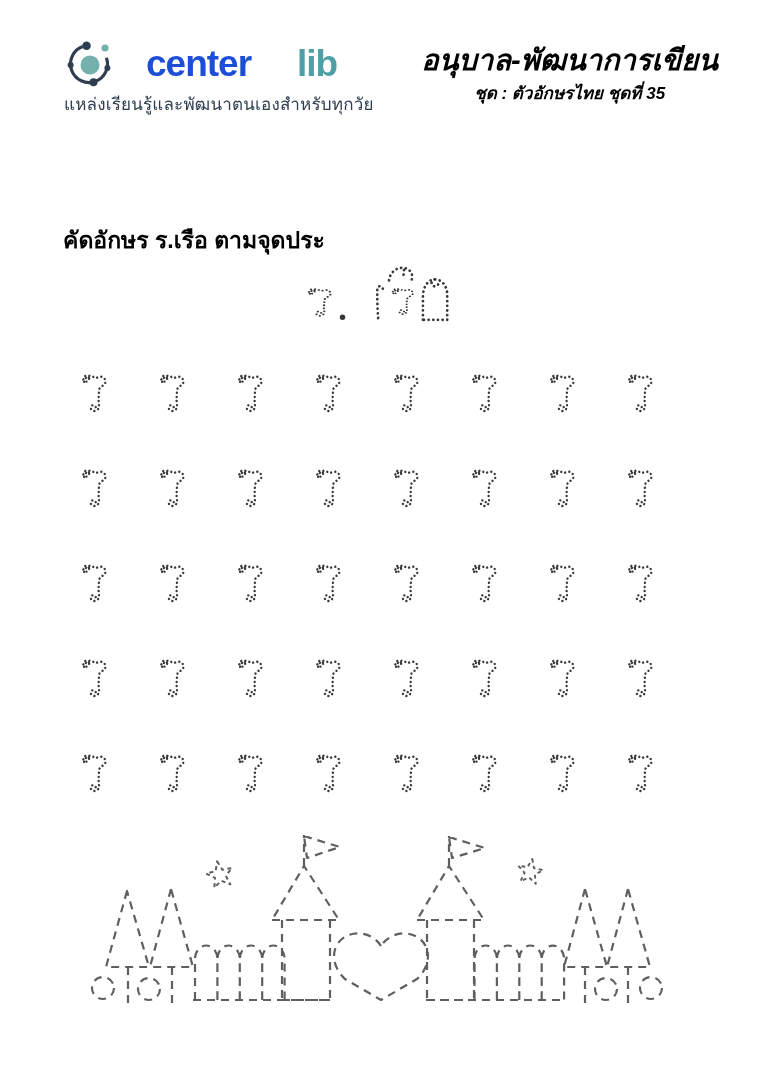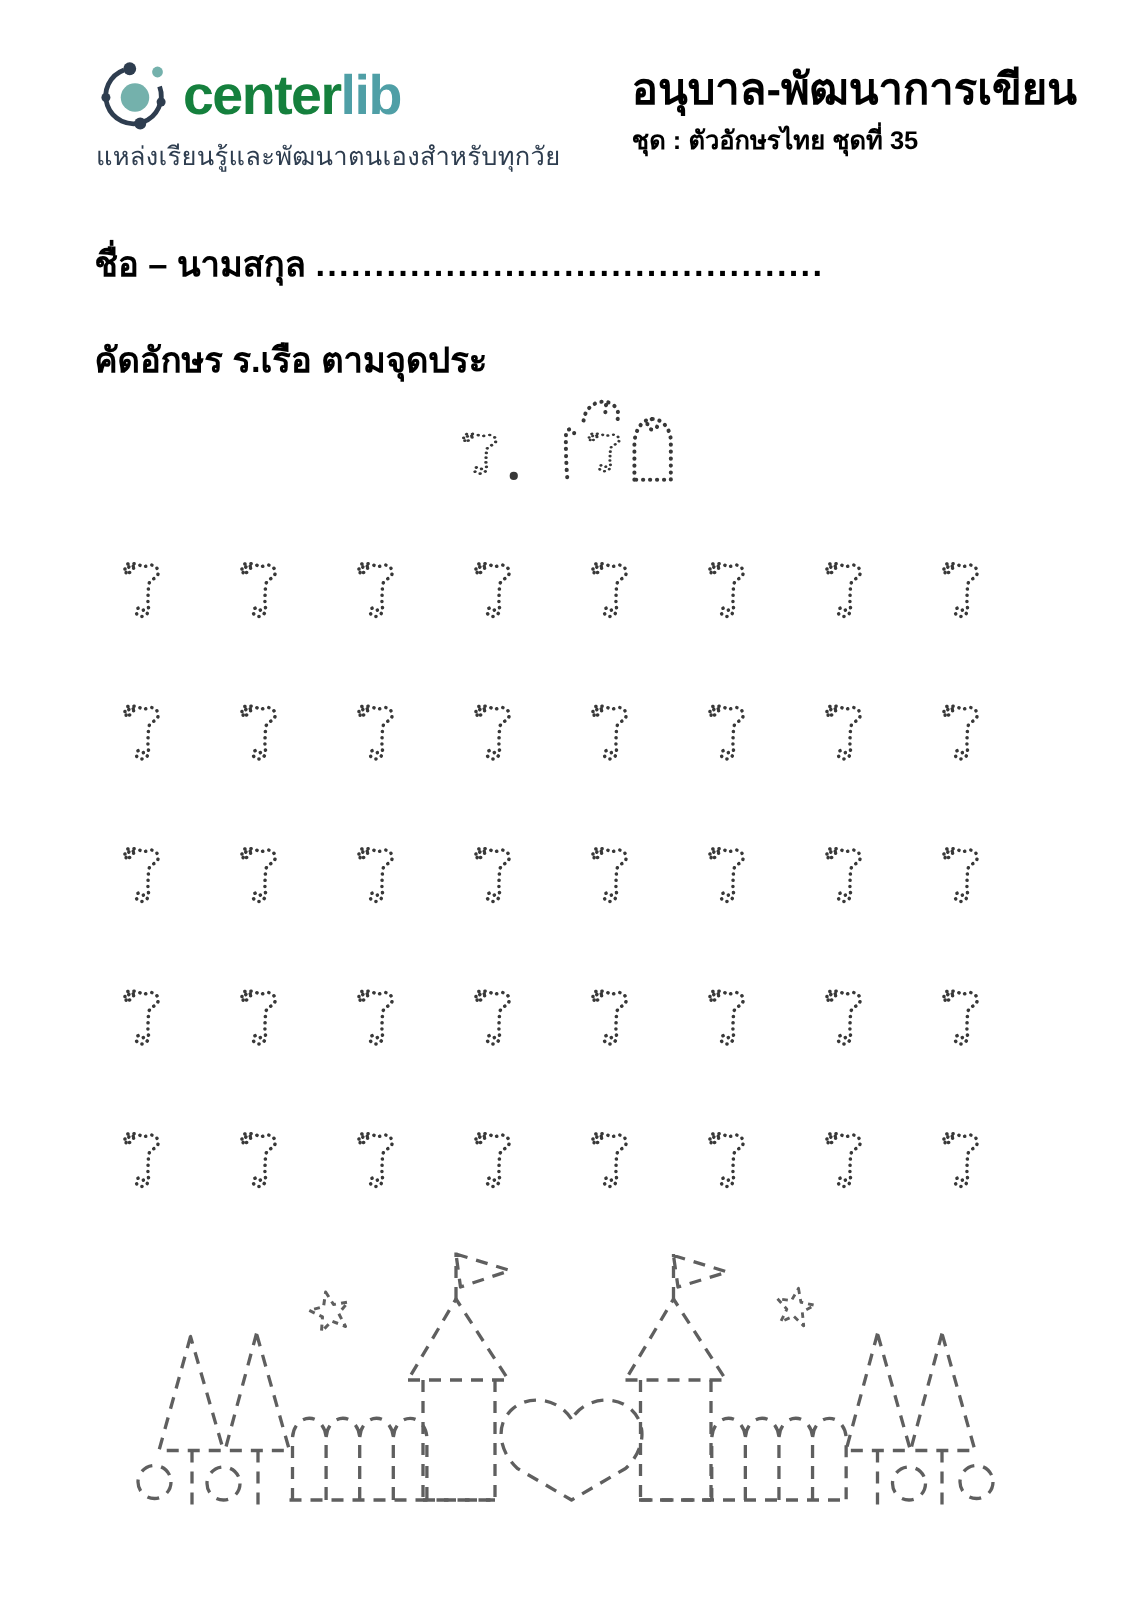--- a/index.html
+++ b/index.html
@@ -3,26 +3,26 @@
 <meta charset="utf-8">
 <style>
   html,body{margin:0;padding:0;background:#fff;}
   .page{position:relative;width:763px;height:1080px;background:#ffffff;overflow:hidden;
         font-family:"Liberation Sans",sans-serif;color:#000;}
   .abs{position:absolute;}
 
   
   .brand-row{left:62px;top:36px;display:flex;align-items:center;gap:6px;}
   .brand-text{font-size:37px;font-weight:700;letter-spacing:-1px;line-height:1;}
-  .brand-primary{color:#15803d;}
-  .brand-secondary{color:#4f9fa6;}
+  .brand-primary{color:#1d4ed8;margin-left:24px;}
+  .brand-secondary{color:#4f9fa6;margin-left:46px;}
   .tagline{left:64px;top:90px;font-size:17px;font-weight:500;color:#2e3d4f;letter-spacing:.2px;}
 
   
-  .hdr{right:45px;top:44px;text-align:left;}
+  .hdr{right:45px;top:44px;text-align:center;font-style:italic;}
   .hdr-title{font-size:29px;font-weight:700;line-height:1.15;}
   .hdr-sub{font-size:17px;font-weight:600;margin-top:2px;}
 
   .name-line{left:63px;top:158px;font-size:23px;font-weight:700;}
   .name-dots{letter-spacing:1.5px;font-weight:700;}
   .instruction{left:63px;top:222px;font-size:23px;font-weight:700;text-align:right;}
 
   
   .dotline{fill:none;stroke:#383838;stroke-width:2.5;stroke-linecap:round;
            stroke-dasharray:0.1 4.3;stroke-linejoin:round;}
@@ -69,21 +69,20 @@
     </svg>
     <div class="brand-text"><span class="brand-primary">center</span><span class="brand-secondary">lib</span></div>
   </div>
   <div class="abs tagline">แหล่งเรียนรู้และพัฒนาตนเองสำหรับทุกวัย</div>
 
   <div class="abs hdr">
     <div class="hdr-title">อนุบาล-พัฒนาการเขียน</div>
     <div class="hdr-sub">ชุด : ตัวอักษรไทย ชุดที่ 35</div>
   </div>
 
-  <div class="abs name-line"><span>ชื่อ – นามสกุล </span><span class="name-dots">...........................................</span></div>
 
   <div class="abs instruction">คัดอักษร ร.เรือ ตามจุดประ</div>
 
   <span class="sr">ร. เรือ</span>
   <svg class="abs trace-heading" width="172" height="63" viewBox="0 0 170 62">
     <use href="#ro-g" transform="translate(5,24) scale(0.90,0.70)"></use>
     <circle cx="43" cy="54.5" r="2.7" fill="#383838"></circle>
     <path class="dotline2" d="M82.8,26.3 a2.7,2.7 0 1 0 -5.4,0.4 C77.2,33 77.4,46 78.4,57.5"></path>
     <use href="#ro-g" transform="translate(88,24) scale(0.84,0.66)"></use>
     <path class="dotline2" d="M89,18 C90,8.5 99.5,3 107,6.8 C111.3,9 112.8,13.2 111.3,17.6 M103.8,7.8 C102.9,10.6 103.1,13.4 104.8,16.2"></path>

